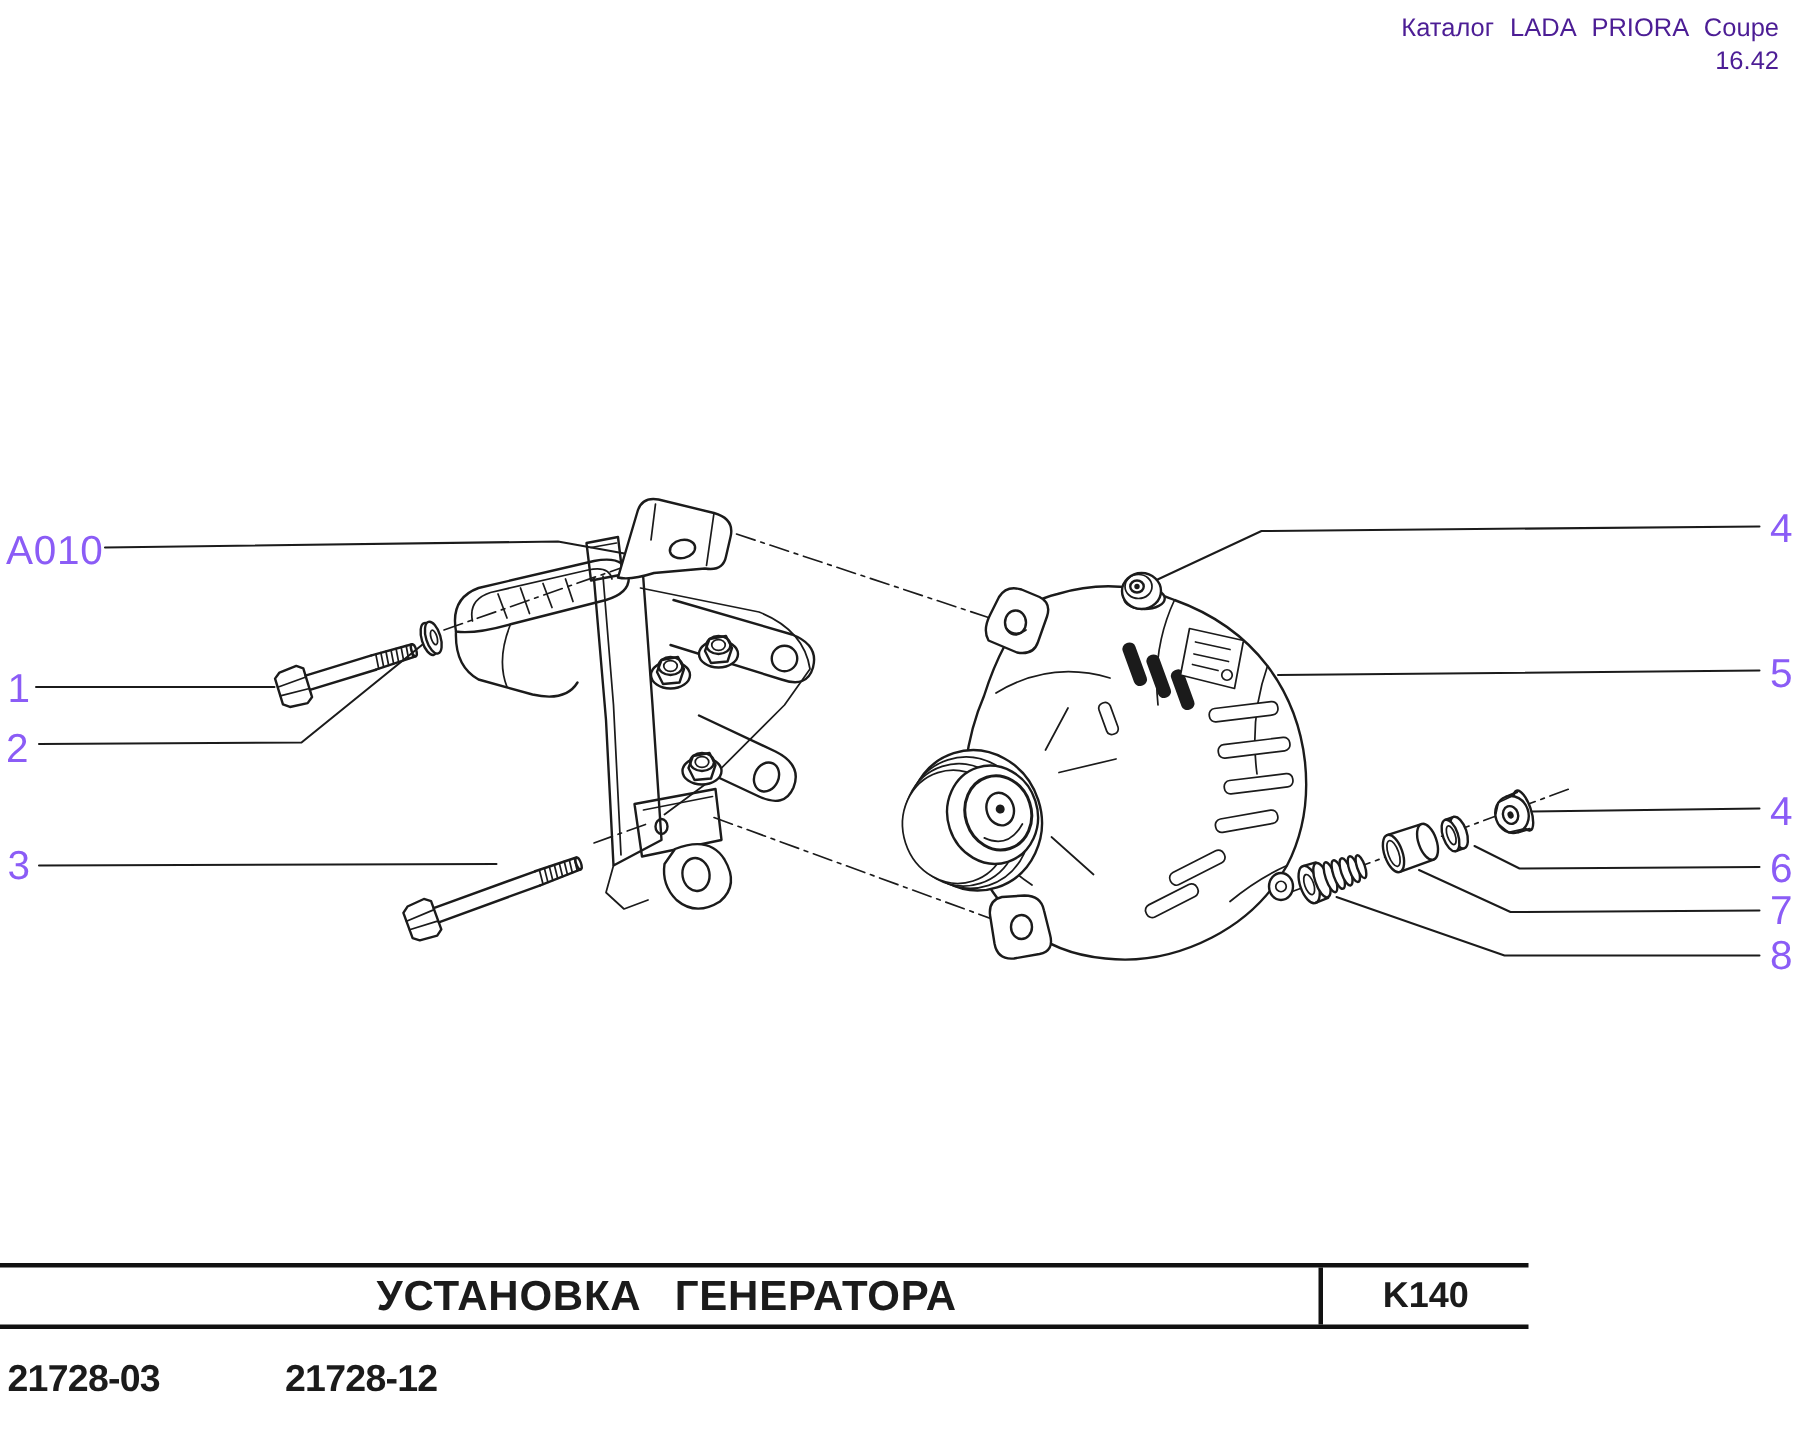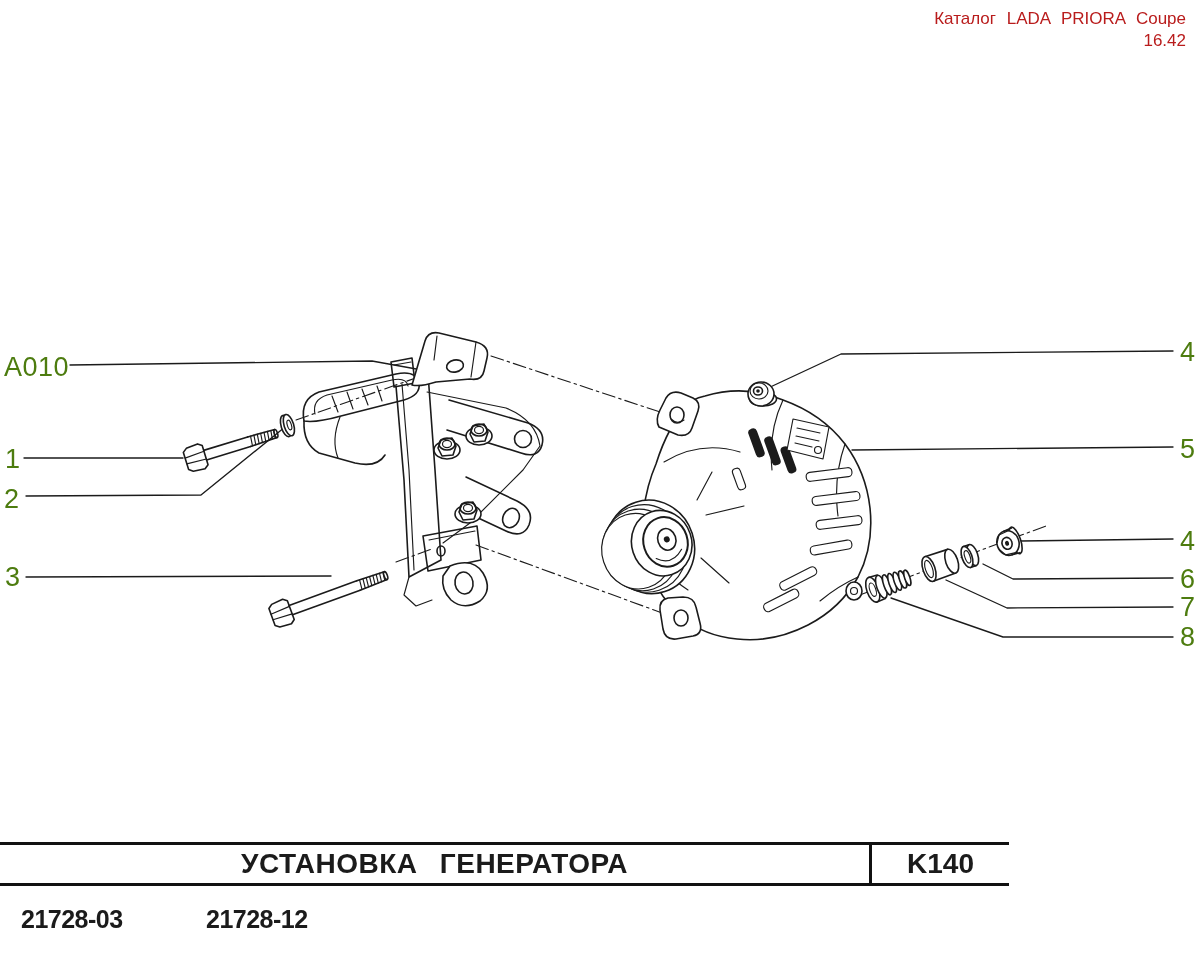--- a/index.html
+++ b/index.html
@@ -1,32 +1,32 @@
 <!DOCTYPE html>
 <html><head>
 <meta charset="utf-8">
 <style>
   html,body{margin:0;padding:0;background:#fff;}
   body{width:1200px;height:957px;position:relative;overflow:hidden;
        font-family:"Liberation Sans","DejaVu Sans",sans-serif;color:#1b1b1b;}
   .page{position:absolute;inset:0;background:#fff;}
   .header{position:absolute;top:8px;right:14px;text-align:right;
-          font-size:17px;line-height:1.3;color:#b91c1c;}
+          font-size:17px;line-height:1.3;color:#4c1d95;}
   .header .line1{word-spacing:6px;}
   .drawing{position:absolute;left:0;top:0;width:1200px;height:957px;}
-  .callout{position:absolute;font-size:27px;color:#4d7c0f;letter-spacing:0.5px;}
+  .callout{position:absolute;font-size:27px;color:#8b5cf6;letter-spacing:0.5px;}
   .footer-bar{position:absolute;left:0;top:842px;width:1009px;height:38px;
-              border-top:3px solid #111;border-bottom:3px solid #111;display:flex;}
+              border-top:3px solid #111;border-bottom:3px solid #111;display:flex;padding-left:10px;}
   .footer-title-cell{flex:1;display:flex;align-items:center;justify-content:center;}
   .footer-code-cell{width:137px;border-left:3px solid #111;display:flex;
                     align-items:center;justify-content:center;}
   .footer-title{font-weight:bold;font-size:28px;word-spacing:14px;letter-spacing:0.5px;}
-  .footer-code{font-weight:bold;font-size:28px;}
+  .footer-code{font-weight:bold;font-size:24px;}
   .model-code{position:absolute;top:905px;font-weight:bold;font-size:25px;
-              letter-spacing:-0.5px;margin-left:16px;}
+              letter-spacing:-0.5px;}
   .model-code.mc0{left:5px;}
   .model-code.mc1{left:190px;}
   svg .ln{stroke:#1b1b1b;fill:none;stroke-width:1.6;stroke-linejoin:round;stroke-linecap:round;}
   svg .thin{stroke-width:1.15;}
   svg .leader{stroke-width:1.35;}
   svg .cline{stroke-width:1.1;stroke-dasharray:13 4 2.5 4;}
   svg .wfill{fill:#ffffff;}
   svg .dk{fill:#1b1b1b;stroke:none;}
 </style>
 </head>

